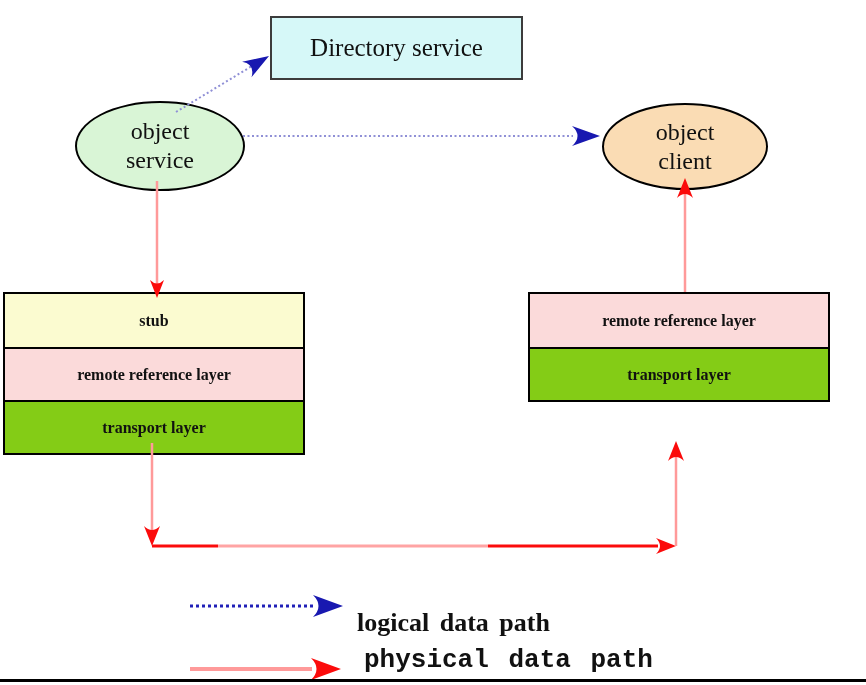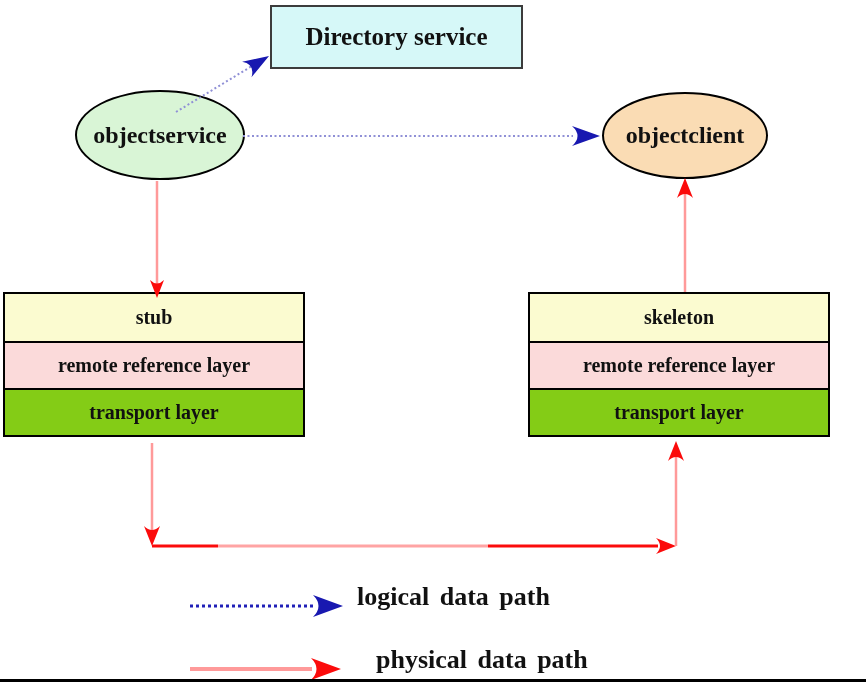--- a/index.html
+++ b/index.html
@@ -1,29 +1,29 @@
 <!DOCTYPE html>
 <html><head>
 <meta charset="utf-8">
 <style>
   html,body{margin:0;padding:0;background:#fff;}
   .canvas{
     position:relative;width:866px;height:685px;background:#fff;overflow:hidden;
     font-family:"Liberation Serif","DejaVu Serif",serif;color:#111;
   }
   .node{position:absolute;display:flex;align-items:center;justify-content:center;
-        box-sizing:border-box;font-weight:bold;text-align:right;}
+        box-sizing:border-box;font-weight:normal;text-align:right;margin-top:11px;}
   .rect-node{background:#d6f8f8;border:2px solid #3c3c3c;font-size:25px;}
-  .ellipse{border-radius:50%;border:2px solid #000;flex-direction:row;
+  .ellipse{border-radius:50%;border:2px solid #000;flex-direction:column;
            font-size:24px;line-height:1.2;}
   .ellipse-client{background:#d9f5d6;}
   .ellipse-server{background:#fadcb4;}
   .stack{position:absolute;box-sizing:border-box;width:302px;border:2px solid #000;}
-  .stack .row{height:47px;display:flex;align-items:center;justify-content:center;
-              font-weight:bold;font-size:20px;box-sizing:border-box;font-family:Liberation Serif, serif;}
+  .stack .row{height:53px;display:flex;align-items:center;justify-content:center;
+              font-weight:bold;font-size:16px;box-sizing:border-box;font-family:Liberation Serif, serif;}
   .stack .row + .row{border-top:2px solid #000;}
   .row-yellow{background:#fbfbd0;}
   .row-pink{background:#fbdada;}
   .row-lavender{background:#84cc16;}
   .arrow-layer{position:absolute;left:0;top:0;pointer-events:none;}
   .legend-label{position:absolute;font-weight:bold;font-size:26px;word-spacing:4px;}
   .bottom-rule{position:absolute;left:0;top:679px;width:866px;height:3px;background:#000;}
 </style>
 </head>
 <body>
@@ -50,23 +50,20 @@
     </div>
     <div class="row row-pink">
       <span>remote reference layer</span>
     </div>
     <div class="row row-lavender">
       <span>transport layer</span>
     </div>
   </div>
 
   <div class="stack" style="left:528px;top:292px;">
-    <div class="row row-yellow">
-      <span>skeleton</span>
-    </div>
     <div class="row row-pink">
       <span>remote reference layer</span>
     </div>
     <div class="row row-lavender">
       <span>transport layer</span>
     </div>
   </div>
 
   <svg class="arrow-layer" width="866" height="685" viewBox="0 0 866 685">
 
@@ -105,18 +102,18 @@
     <g>
       <line x1="190" y1="606" x2="313" y2="606" stroke="#2020b8" stroke-width="3" stroke-dasharray="3 3"></line>
       <path d="M0,0 L-30,-11 Q-19,0 -30,11 Z" transform="translate(343,606)" fill="#1818b0"></path>
     </g>
     <g>
       <line x1="190" y1="669" x2="312" y2="669" stroke="#ff9a9a" stroke-width="4"></line>
       <path d="M0,0 L-30,-11 Q-19,0 -30,11 Z" transform="translate(341,669)" fill="#fb0b0b"></path>
     </g>
   </svg>
 
-  <div class="legend-label" style="left:357px;top:582px;">logical data path</div>
-  <div class="legend-label" style="left:376px;top:645px;">physical data path</div>
+  <div class="legend-label" style="left:357px;top:608px;">logical data path</div>
+  <div class="legend-label" style="left:364px;top:645px;font-family:Liberation Mono, monospace;">physical data path</div>
 
   <div class="bottom-rule"></div>
 
 </div>
 
 </body></html>

